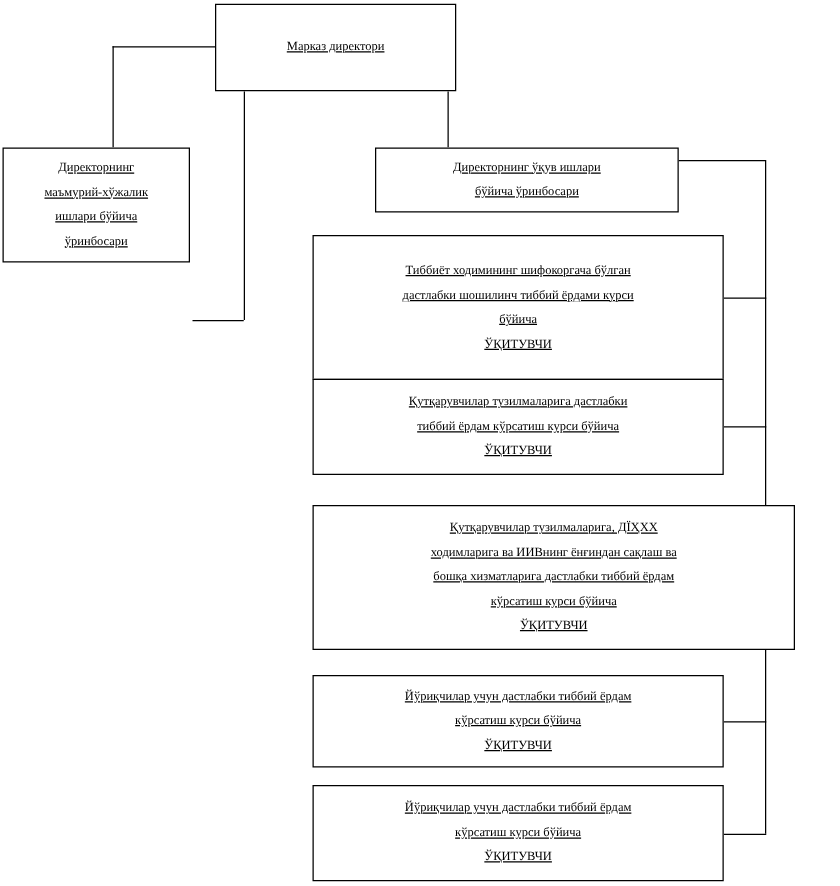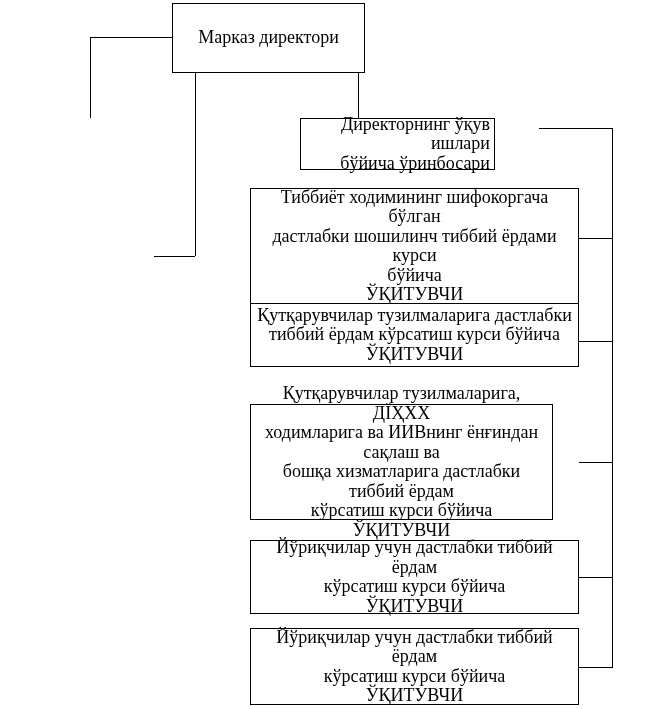--- a/index.html
+++ b/index.html
@@ -27,40 +27,41 @@
     align-items: center;
     justify-content: center;
     text-align: center;
     z-index: 3;
   }
   .node .node-text {
     display: block;
     width: 100%;
     padding: 0 4px;
     box-sizing: border-box;
-    font-size: 18px;
+    font-size: 10px;
     line-height: 19.5px;
     white-space: pre-line;
+    text-decoration: underline;
   }
   .connector {
     position: absolute;
     background: #000000;
     z-index: 1;
   }
   .connector.h { height: 1px; }
   .connector.v { width: 1px; }
 
   
   #node-director        { left: 172px; top: 3px;   width: 193px; height: 70px; }
   #node-deputy-admin    { left: 2px;   top: 118px; width: 150px; height: 92px; }
   #node-accountant      { left: 2px;   top: 233px; width: 152px; height: 36px; }
-  #node-deputy-academic { left: 300px; top: 118px; width: 195px; height: 52px; text-align: right; }
+  #node-deputy-academic { left: 300px; top: 118px; width: 243px; height: 52px; }
   #node-course-1        { left: 250px; top: 188px; width: 329px; height: 116px; }
-  #node-course-2        { left: 250px; top: 303px; width: 329px; height: 64px; }
-  #node-course-3        { left: 250px; top: 404px; width: 303px; height: 116px; }
+  #node-course-2        { left: 250px; top: 303px; width: 329px; height: 77px; }
+  #node-course-3        { left: 250px; top: 404px; width: 386px; height: 116px; }
   #node-course-4        { left: 250px; top: 540px; width: 329px; height: 74px; }
   #node-course-5        { left: 250px; top: 628px; width: 329px; height: 77px; }
 </style>
 </head>
 <body>
 
 <div id="org-chart">
 
   <div class="connector h" style="left:90px; top:37px; width:82px;"></div>
   <div class="connector v" style="left:90px; top:37px; height:81px;"></div>
@@ -76,20 +77,26 @@
   <div class="connector h" style="left:579px; top:238px; width:34px;"></div>
   <div class="connector h" style="left:579px; top:341px; width:34px;"></div>
   <div class="connector h" style="left:579px; top:462px; width:34px;"></div>
   <div class="connector h" style="left:579px; top:577px; width:34px;"></div>
   <div class="connector h" style="left:579px; top:667px; width:34px;"></div>
 
   <div class="node" id="node-director">
     <span class="node-text">Марказ директори</span>
   </div>
 
+  <div class="node" id="node-deputy-admin">
+    <span class="node-text">Директорнинг
+маъмурий-хўжалик
+ишлари бўйича
+ўринбосари</span>
+  </div>
 
 
   <div class="node" id="node-deputy-academic">
     <span class="node-text">Директорнинг ўқув ишлари
 бўйича ўринбосари</span>
   </div>
 
   <div class="node" id="node-course-1">
     <span class="node-text">Тиббиёт ходимининг шифокоргача бўлган
 дастлабки шошилинч тиббий ёрдами курси

